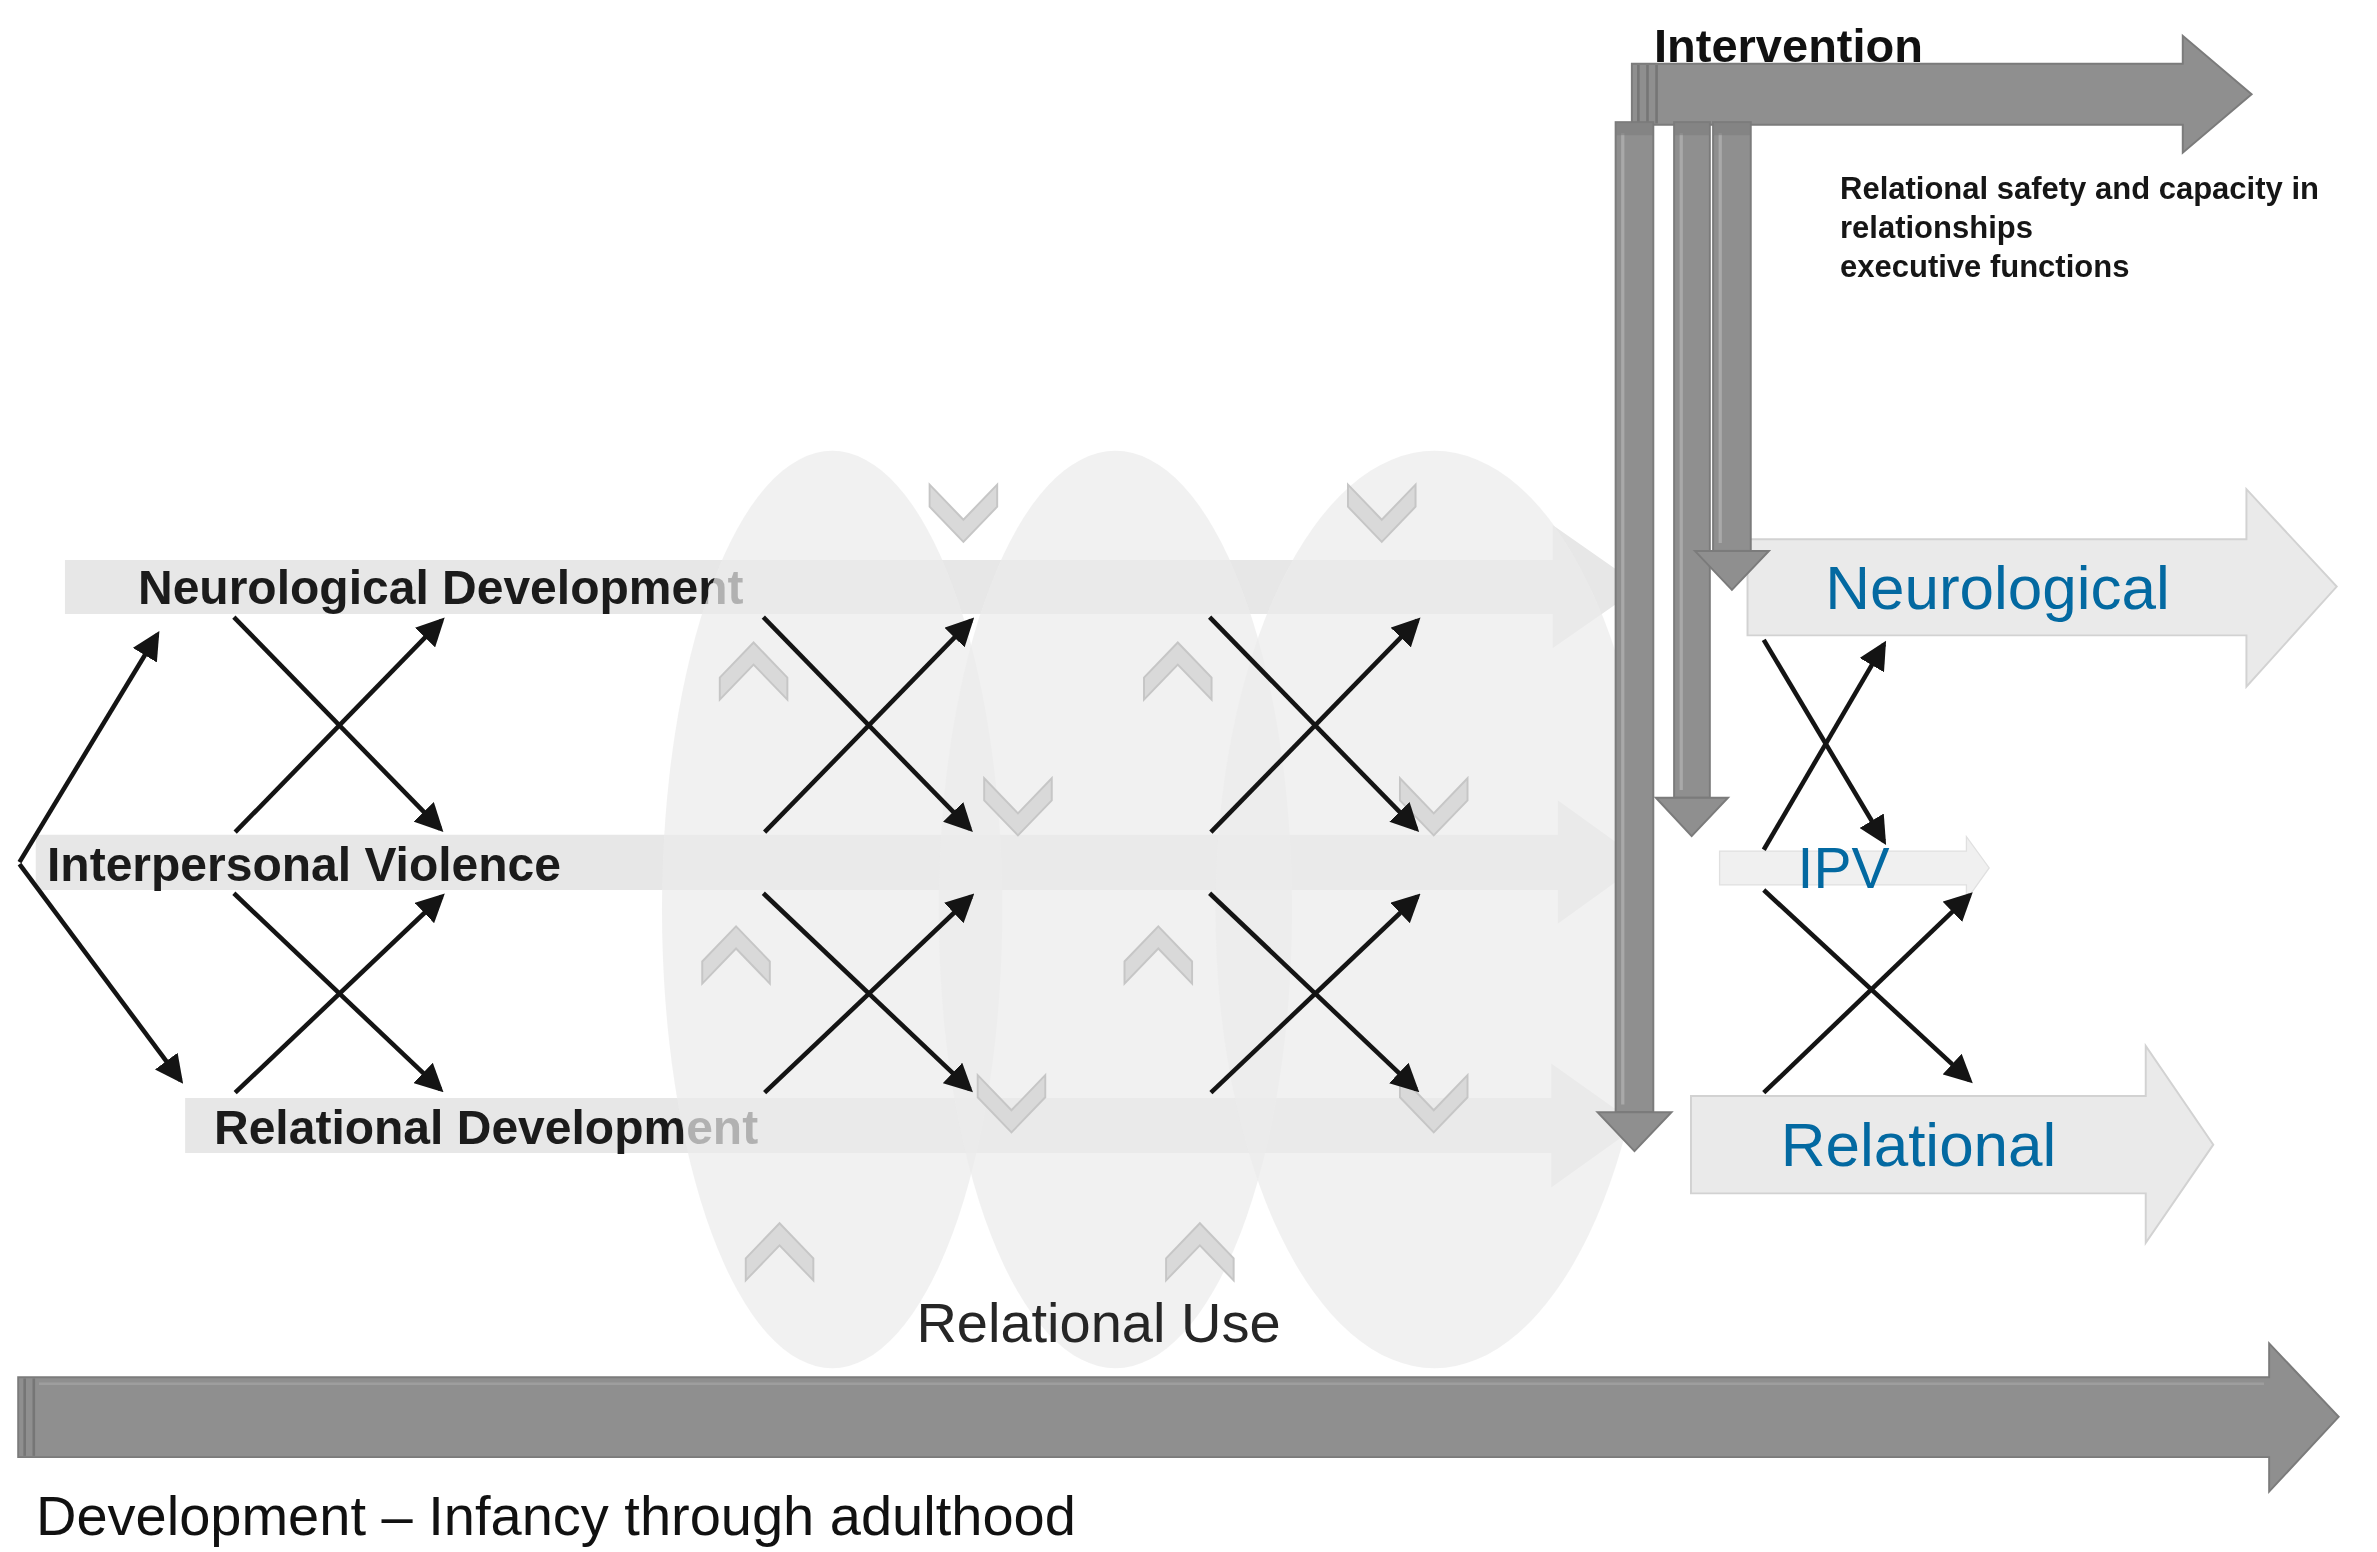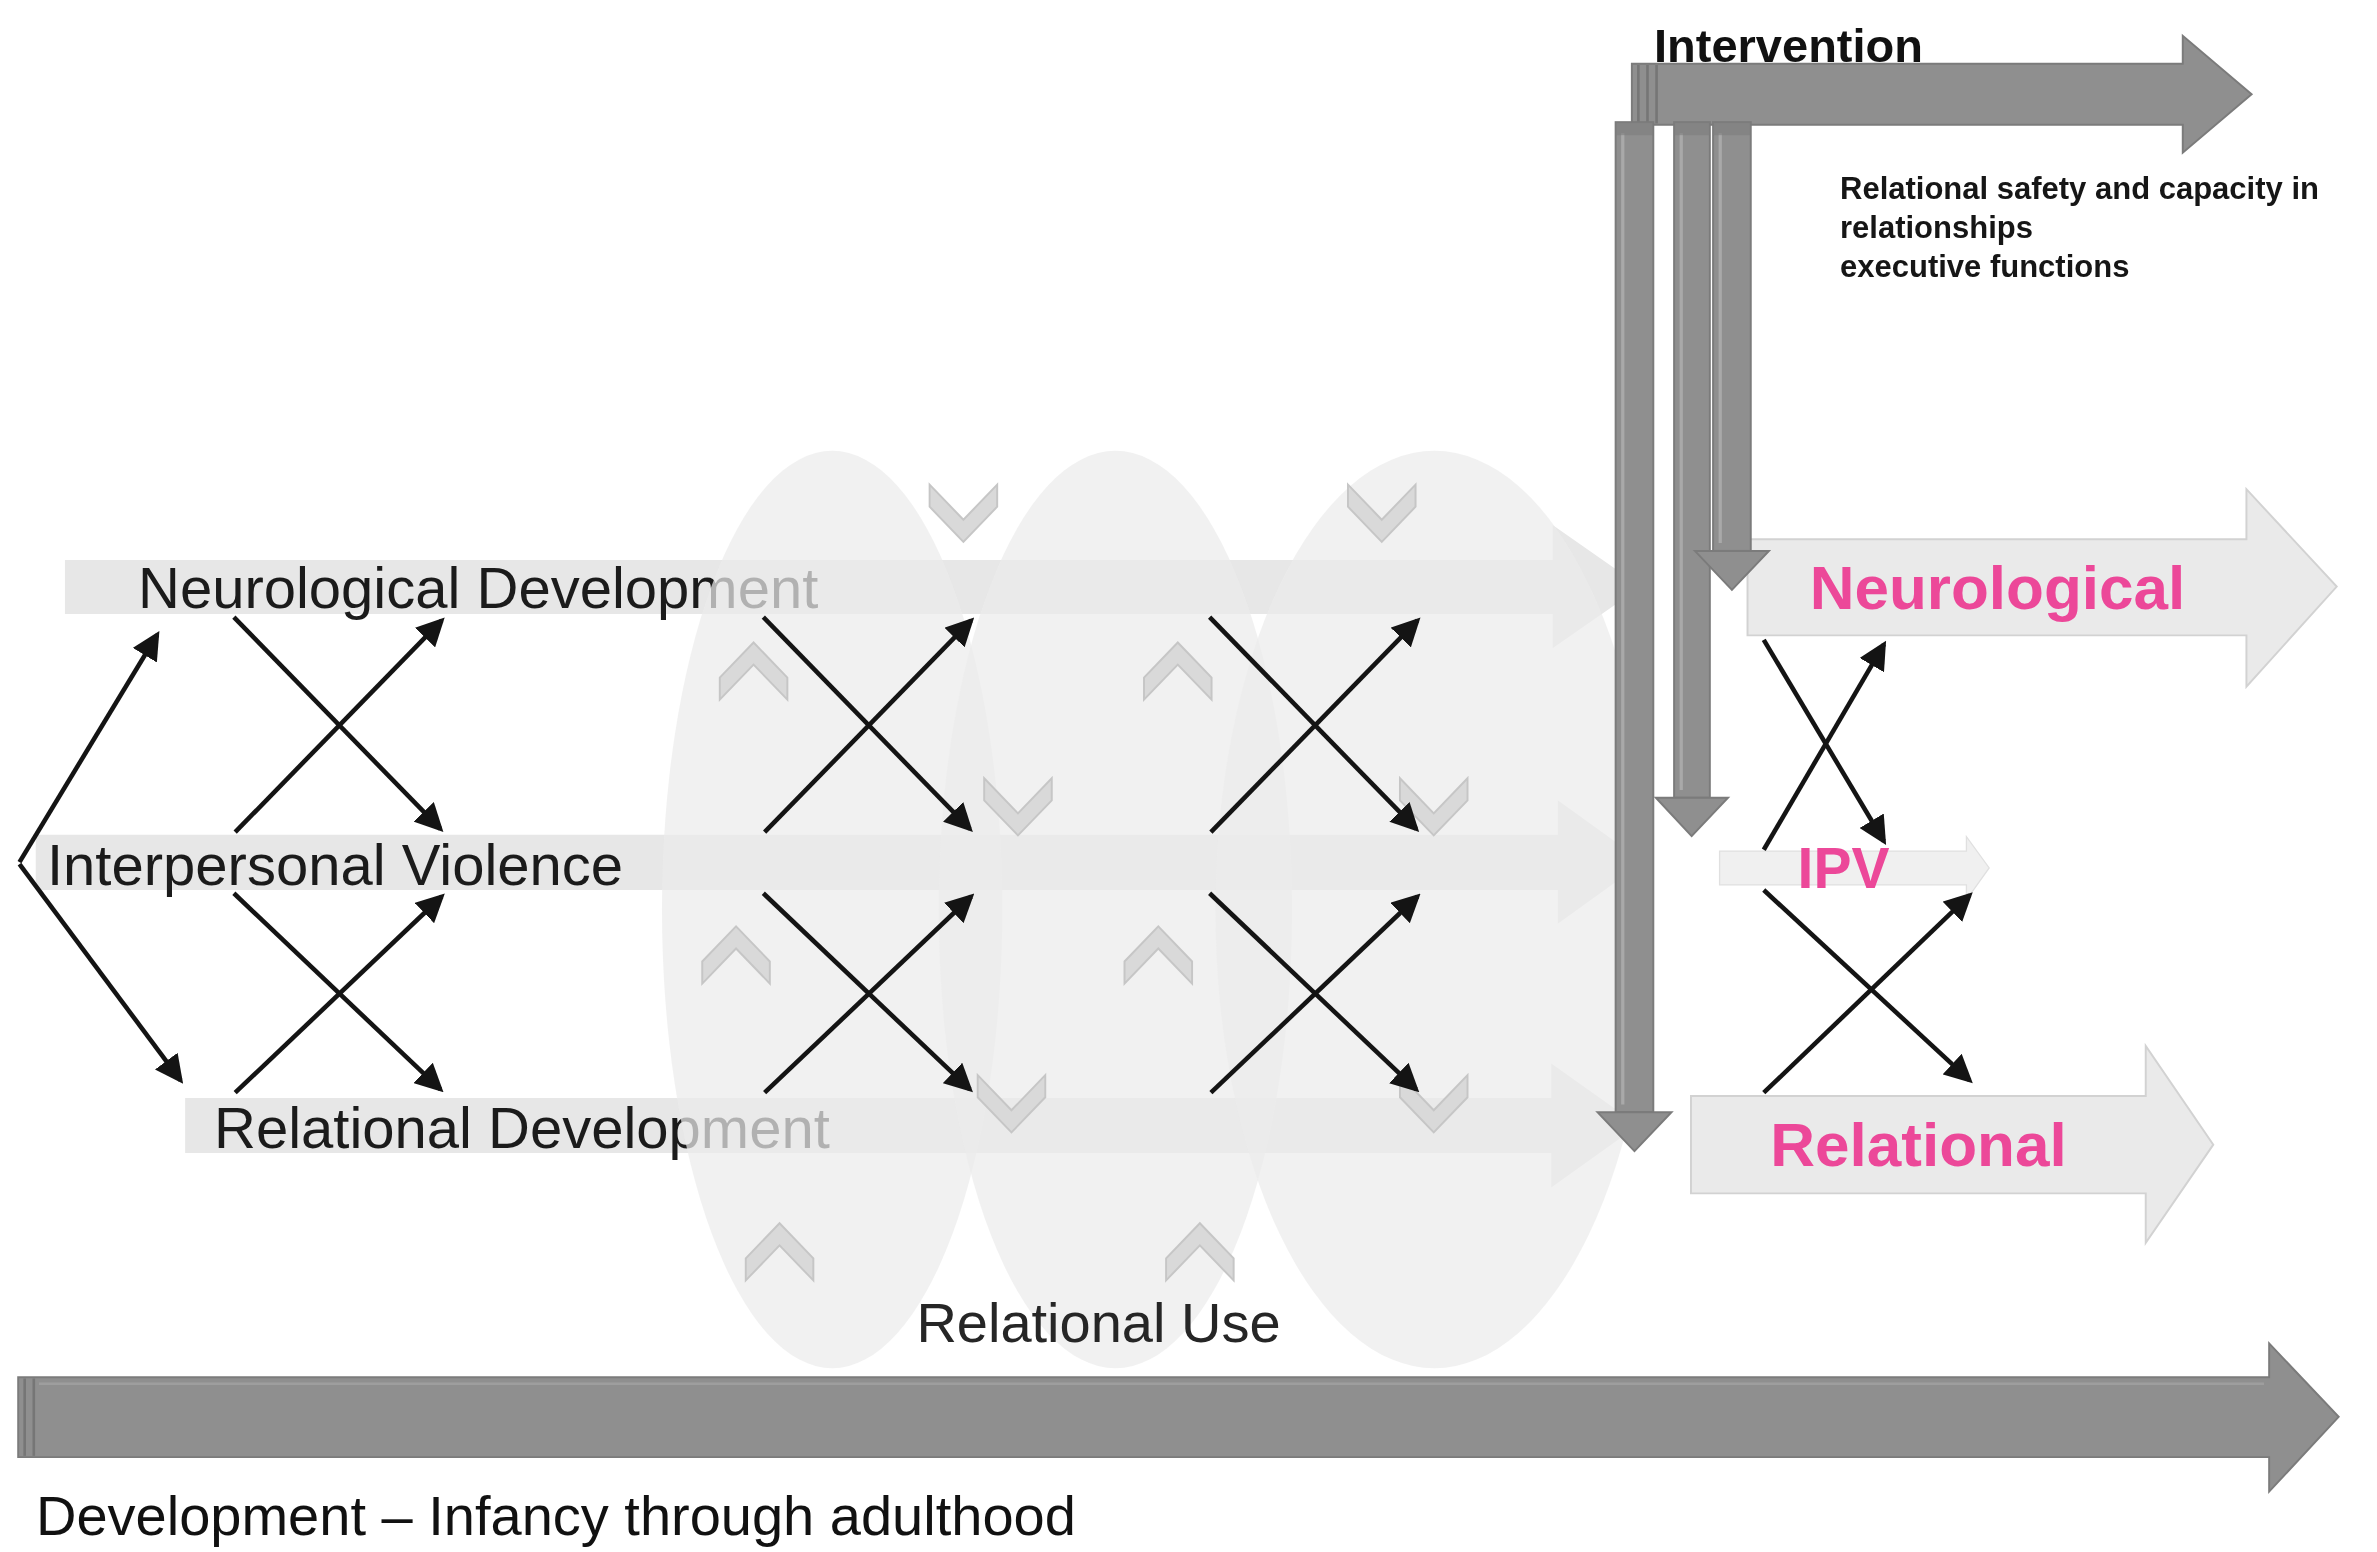--- a/index.html
+++ b/index.html
@@ -1,21 +1,21 @@
 <!DOCTYPE html>
 <html style="font-size:10.4px"><head>
 <meta charset="utf-8">
 <style>
   html,body{margin:0;padding:0;background:#ffffff;}
   body{width:2377px;height:1552px;position:relative;overflow:hidden;
        font-family:"Liberation Sans","DejaVu Sans",sans-serif;}
   .layer{position:absolute;left:0;top:0;width:2377px;height:1552px;pointer-events:none;}
   .lbl{position:absolute;white-space:nowrap;color:#1b1b1b;}
-  .band-lbl{font-size:58px;font-weight:400;display:flex;align-items:center;height:60px;}
-  .rband-lbl{font-size:62px;font-weight:700;display:flex;align-items:center;justify-content:center;color:#ec4899;}
+  .band-lbl{font-size:48px;font-weight:700;display:flex;align-items:center;height:60px;}
+  .rband-lbl{font-size:62px;font-weight:400;display:flex;align-items:center;justify-content:center;color:#0369a1;}
   .title-lbl{font-size:47px;font-weight:700;color:#111;}
   .note-lbl{font-size:31px;font-weight:600;color:#161616;line-height:39px;}
   .sub-lbl{font-size:56px;font-weight:500;color:#262626;display:flex;justify-content:center;}
   .dev-lbl{font-size:56px;font-weight:500;color:#111;}
   .z1{z-index:1}.z2{z-index:2}.z3{z-index:3}.z4{z-index:4}
 </style>
 </head>
 <body>
 
 <svg class="layer z1" viewBox="0 0 3659 2389">

